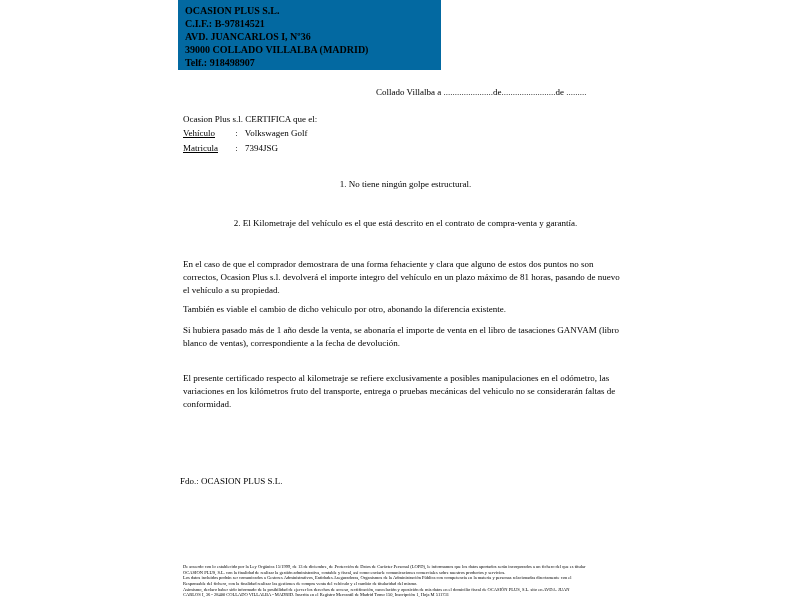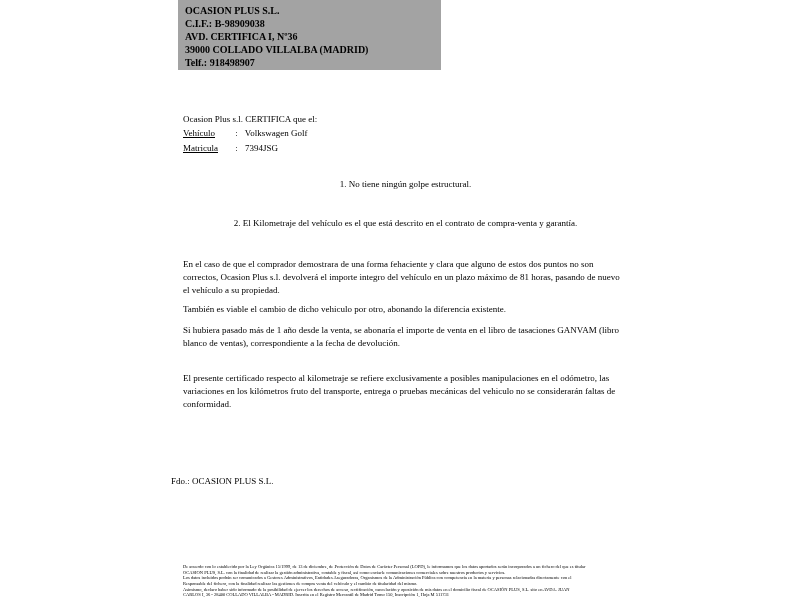--- a/index.html
+++ b/index.html
@@ -10,21 +10,21 @@
     height: 600px;
     background: #ffffff;
     overflow: hidden;
     font-family: "Liberation Serif", serif;
     color: #000000;
   }
   .letterhead {
     position: absolute;
     left: 178px; top: 0;
     width: 263px; height: 70px;
-    background: #a3a3a3;
+    background: #0369a1;
     padding: 4px 6px 0 7px;
   }
   .lh-line {
     font-weight: bold;
     font-size: 10px;
     line-height: 13px;
     white-space: nowrap;
   }
   .dateline {
     position: absolute;
@@ -43,47 +43,48 @@
   .kv-label { text-decoration: underline; display: inline-block; min-width: 50px; }
   .kv-sep { margin-right: 5px; }
   .points { margin-top: 22px; text-align: center; }
   .point2 { margin-top: 26px; }
   .para.p1 { margin-top: 28px; }
   .para.p2 { margin-top: 6px; }
   .para.p3 { margin-top: 8px; }
   .para.p4 { margin-top: 22px; }
   .signature {
     position: absolute;
-    left: 171px; top: 476px;
+    left: 180px; top: 476px;
     font-size: 9px;
   }
   .legal {
     position: absolute;
     left: 183px; top: 564px;
     width: 880px;
     transform: scale(0.5);
     transform-origin: top left;
     font-size: 9px;
     line-height: 11.2px;
   }
   .legal-line { white-space: nowrap; }
 </style>
 </head>
 <body>
 
 <div class="page">
 
   <div class="letterhead">
     <div class="lh-line">OCASION PLUS S.L.</div>
-    <div class="lh-line">C.I.F.: B-98909038</div>
-    <div class="lh-line">AVD. CERTIFICA I, Nº36</div>
+    <div class="lh-line">C.I.F.: B-97814521</div>
+    <div class="lh-line">AVD. JUANCARLOS I, Nº36</div>
     <div class="lh-line">39000 COLLADO VILLALBA (MADRID)</div>
     <div class="lh-line">Telf.: 918498907</div>
   </div>
 
+  <div class="dateline">Collado Villalba a ......................de........................de .........</div>
 
   <div class="doc-body">
     <div class="certify">Ocasion Plus s.l. CERTIFICA que el:</div>
 
     <div class="kv">
       <span class="kv-label">Vehículo</span>
       <span class="kv-sep">:</span>
       <span class="kv-value">Volkswagen Golf</span>
     </div>
 

